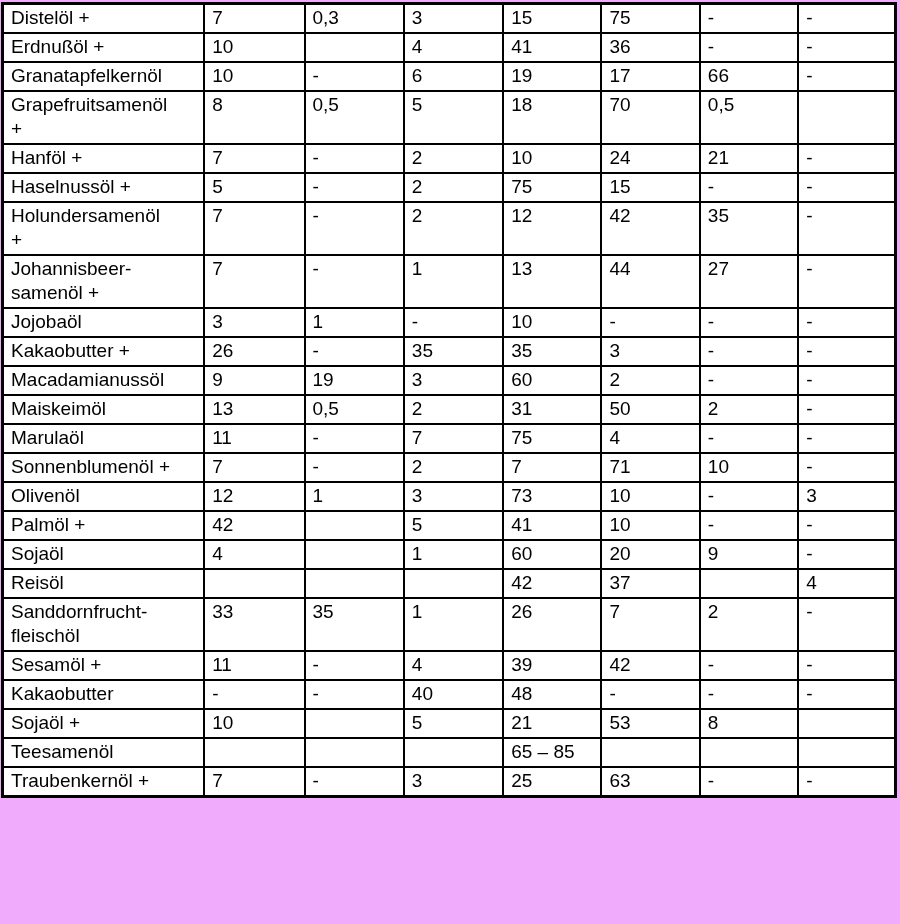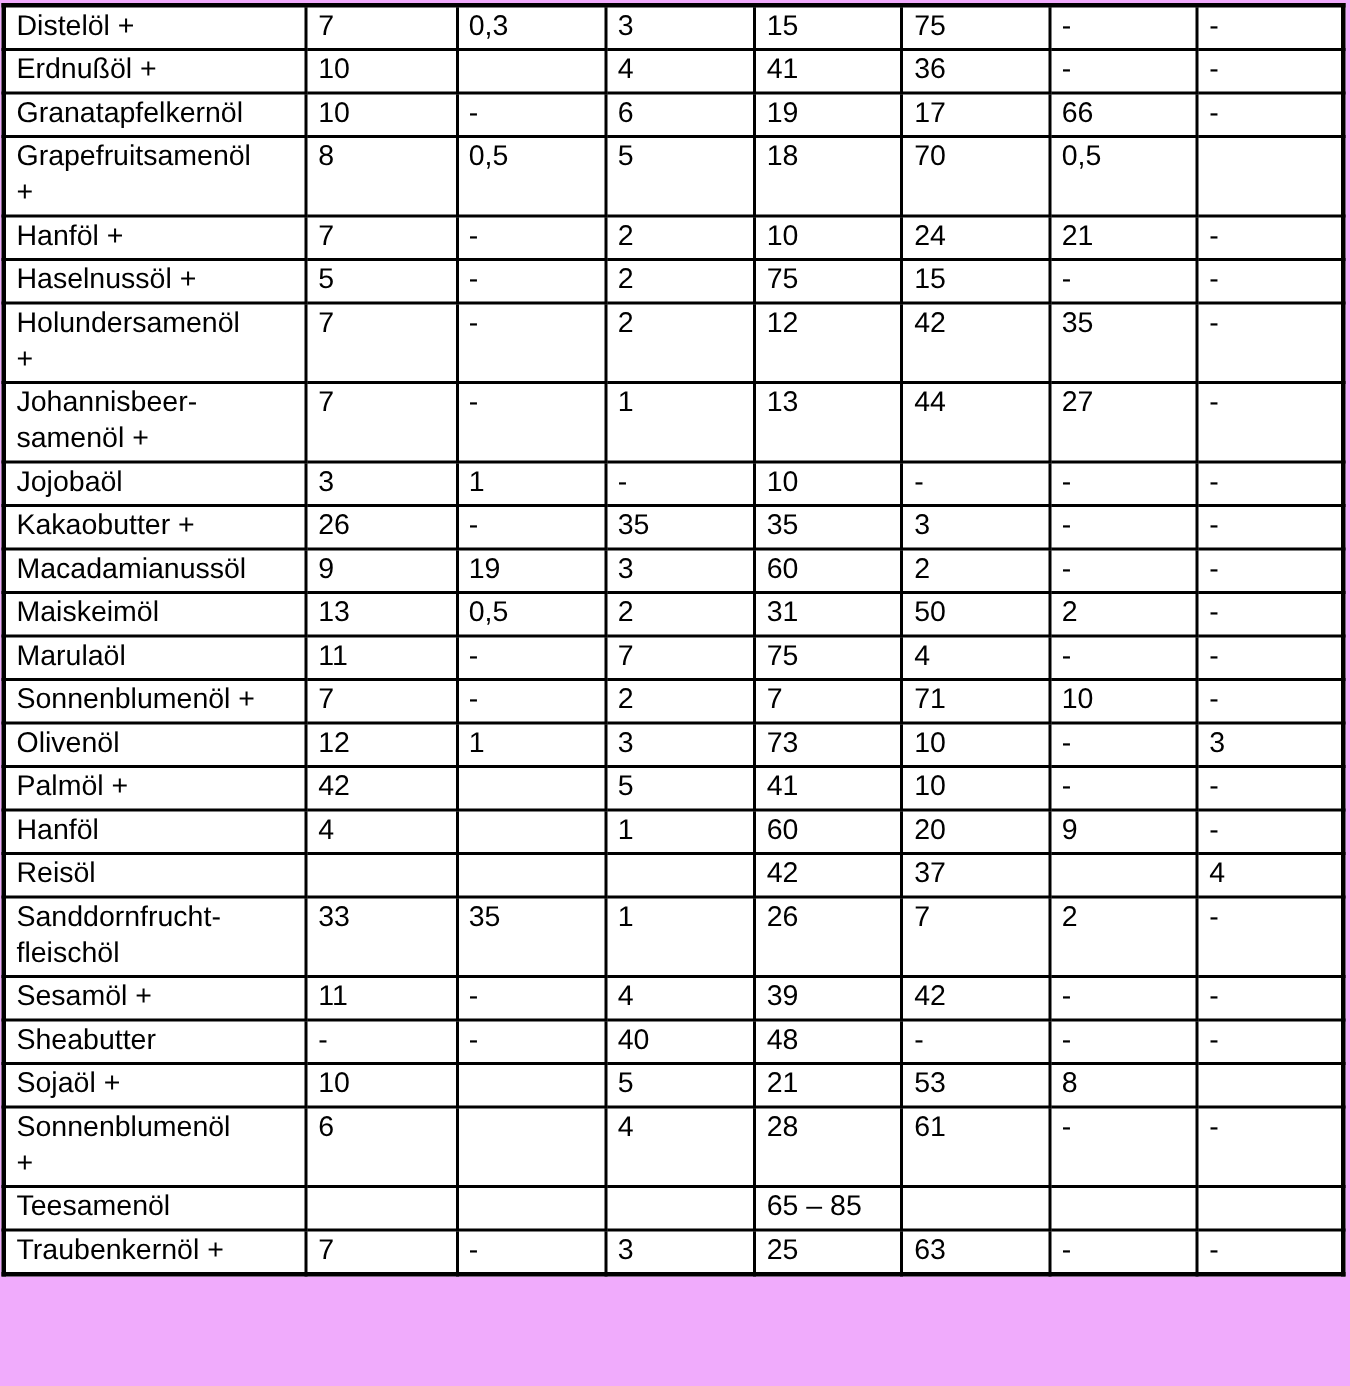--- a/index.html
+++ b/index.html
@@ -212,21 +212,21 @@
     <td class="name-cell">Palmöl +</td>
     <td class="value-cell">42</td>
     <td class="value-cell"></td>
     <td class="value-cell">5</td>
     <td class="value-cell">41</td>
     <td class="value-cell">10</td>
     <td class="value-cell">-</td>
     <td class="value-cell">-</td>
   </tr>
         <tr>
-    <td class="name-cell">Hanföl</td>
+    <td class="name-cell">Sojaöl</td>
     <td class="value-cell">4</td>
     <td class="value-cell"></td>
     <td class="value-cell">1</td>
     <td class="value-cell">60</td>
     <td class="value-cell">20</td>
     <td class="value-cell">9</td>
     <td class="value-cell">-</td>
   </tr>
         <tr>
     <td class="name-cell">Reisöl</td>
@@ -253,49 +253,38 @@
     <td class="name-cell">Sesamöl +</td>
     <td class="value-cell">11</td>
     <td class="value-cell">-</td>
     <td class="value-cell">4</td>
     <td class="value-cell">39</td>
     <td class="value-cell">42</td>
     <td class="value-cell">-</td>
     <td class="value-cell">-</td>
   </tr>
         <tr>
-    <td class="name-cell">Sheabutter</td>
+    <td class="name-cell">Kakaobutter</td>
     <td class="value-cell">-</td>
     <td class="value-cell">-</td>
     <td class="value-cell">40</td>
     <td class="value-cell">48</td>
     <td class="value-cell">-</td>
     <td class="value-cell">-</td>
     <td class="value-cell">-</td>
   </tr>
         <tr>
     <td class="name-cell">Sojaöl +</td>
     <td class="value-cell">10</td>
     <td class="value-cell"></td>
     <td class="value-cell">5</td>
     <td class="value-cell">21</td>
     <td class="value-cell">53</td>
     <td class="value-cell">8</td>
     <td class="value-cell"></td>
-  </tr>
-        <tr>
-    <td class="name-cell">Sonnenblumenöl
-+</td>
-    <td class="value-cell">6</td>
-    <td class="value-cell"></td>
-    <td class="value-cell">4</td>
-    <td class="value-cell">28</td>
-    <td class="value-cell">61</td>
-    <td class="value-cell">-</td>
-    <td class="value-cell">-</td>
   </tr>
         <tr>
     <td class="name-cell">Teesamenöl</td>
     <td class="value-cell"></td>
     <td class="value-cell"></td>
     <td class="value-cell"></td>
     <td class="value-cell">65 – 85</td>
     <td class="value-cell"></td>
     <td class="value-cell"></td>
     <td class="value-cell"></td>

